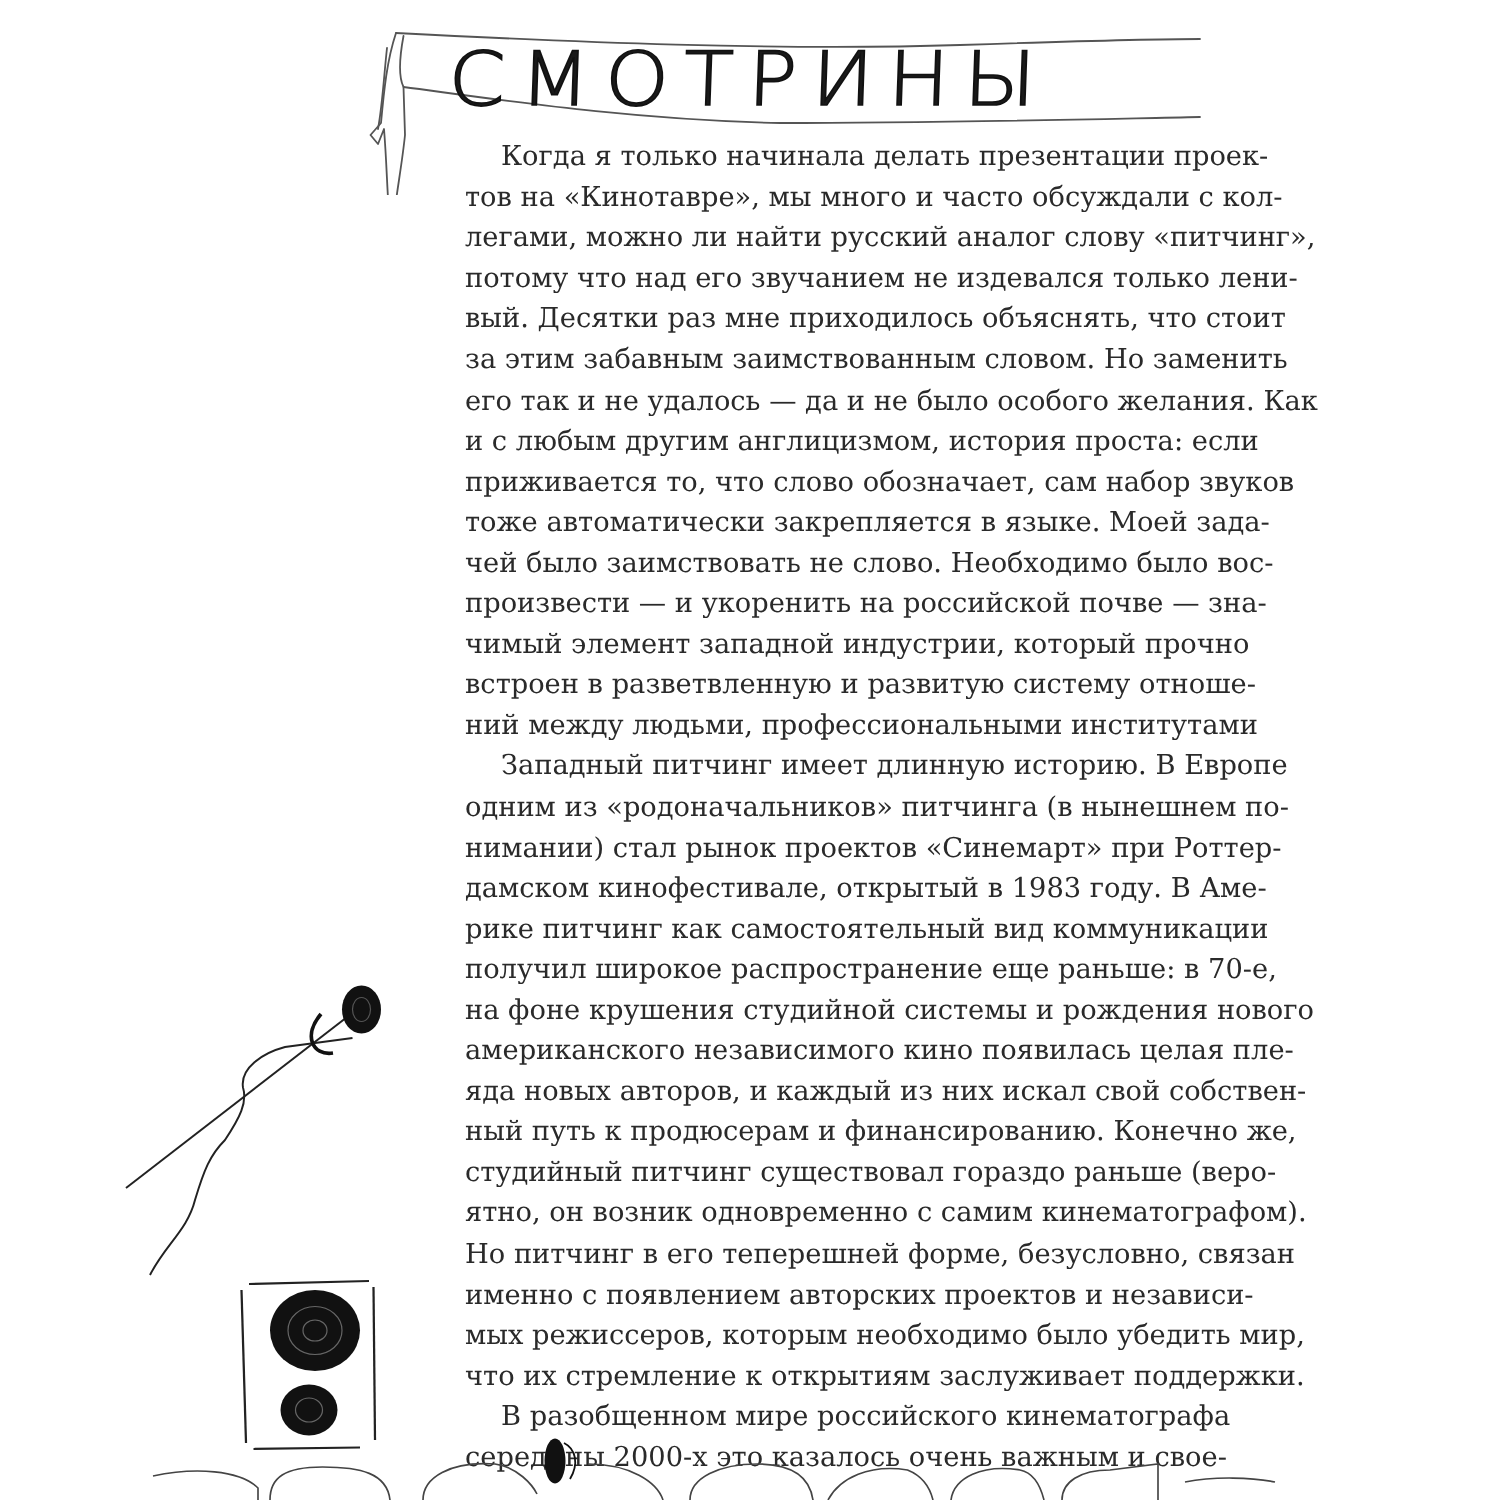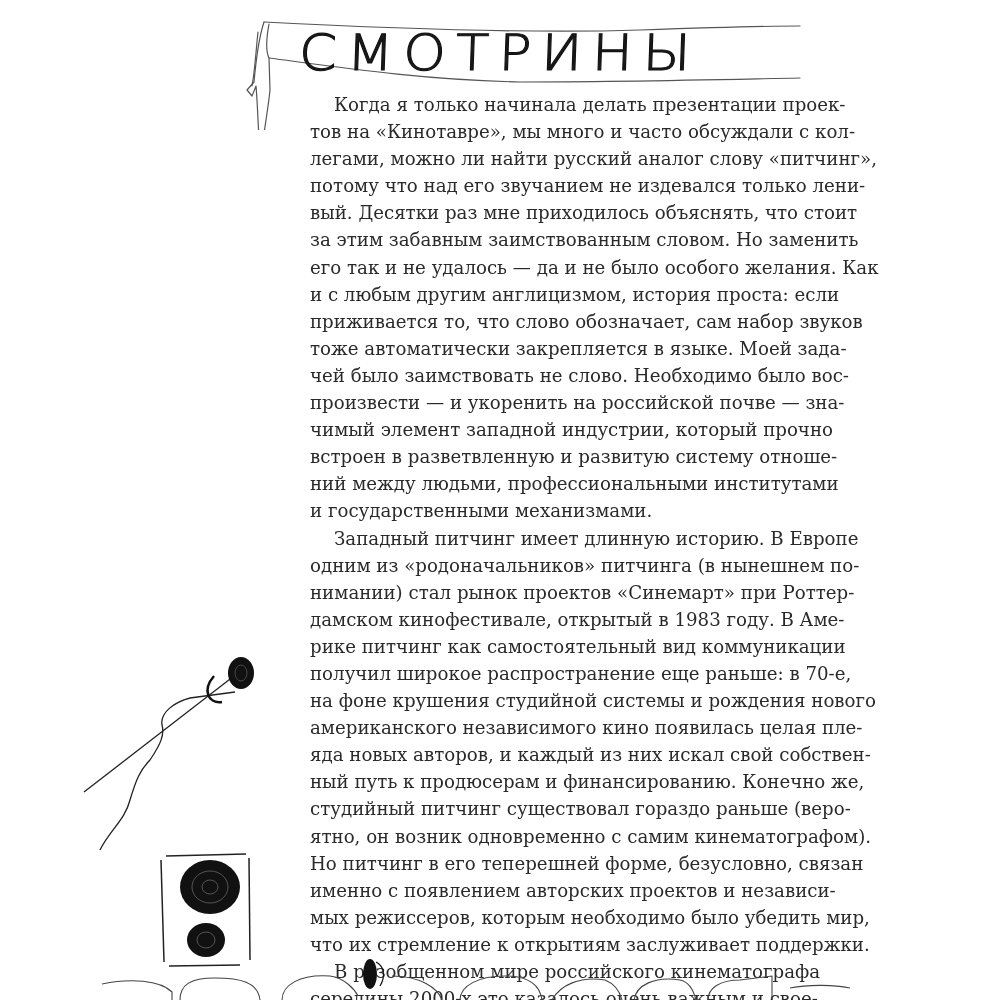--- a/index.html
+++ b/index.html
@@ -48,21 +48,20 @@
     <span class="line">за этим забавным заимствованным словом. Но заменить</span>
     <span class="line">его так и не удалось — да и не было особого желания. Как</span>
     <span class="line">и с любым другим англицизмом, история проста: если</span>
     <span class="line">приживается то, что слово обозначает, сам набор звуков</span>
     <span class="line">тоже автоматически закрепляется в языке. Моей зада-</span>
     <span class="line">чей было заимствовать не слово. Необходимо было вос-</span>
     <span class="line">произвести — и укоренить на российской почве — зна-</span>
     <span class="line">чимый элемент западной индустрии, который прочно</span>
     <span class="line">встроен в разветвленную и развитую систему отноше-</span>
     <span class="line">ний между людьми, профессиональными институтами</span>
-    <span class="line last">и государственными механизмами.</span>
     <span class="line indent">Западный питчинг имеет длинную историю. В Европе</span>
     <span class="line">одним из «родоначальников» питчинга (в нынешнем по-</span>
     <span class="line">нимании) стал рынок проектов «Синемарт» при Роттер-</span>
     <span class="line">дамском кинофестивале, открытый в 1983 году. В Аме-</span>
     <span class="line">рике питчинг как самостоятельный вид коммуникации</span>
     <span class="line">получил широкое распространение еще раньше: в 70-е,</span>
     <span class="line">на фоне крушения студийной системы и рождения нового</span>
     <span class="line">американского независимого кино появилась целая пле-</span>
     <span class="line">яда новых авторов, и каждый из них искал свой собствен-</span>
     <span class="line">ный путь к продюсерам и финансированию. Конечно же,</span>

